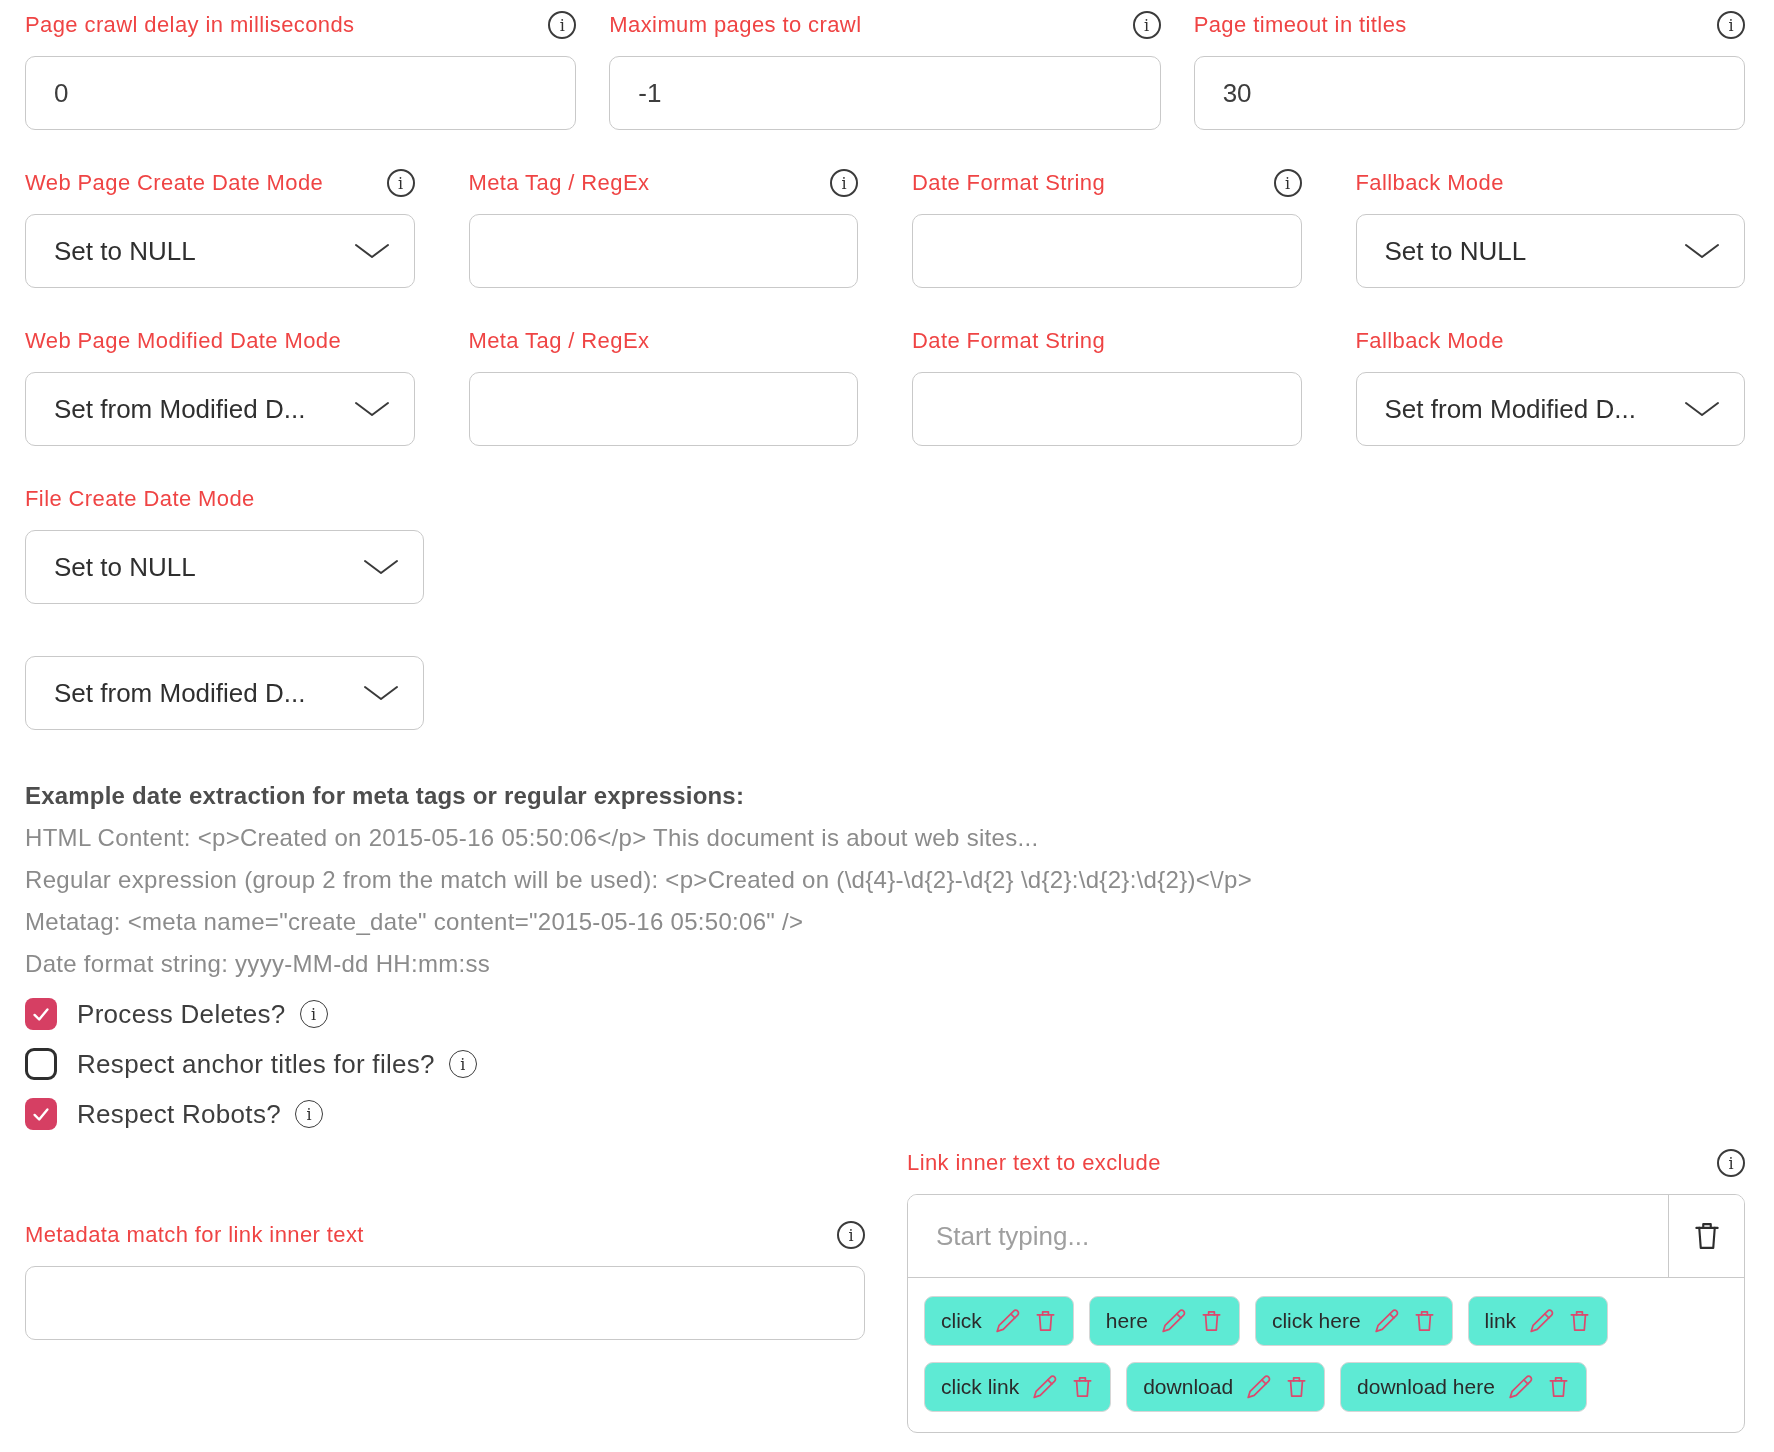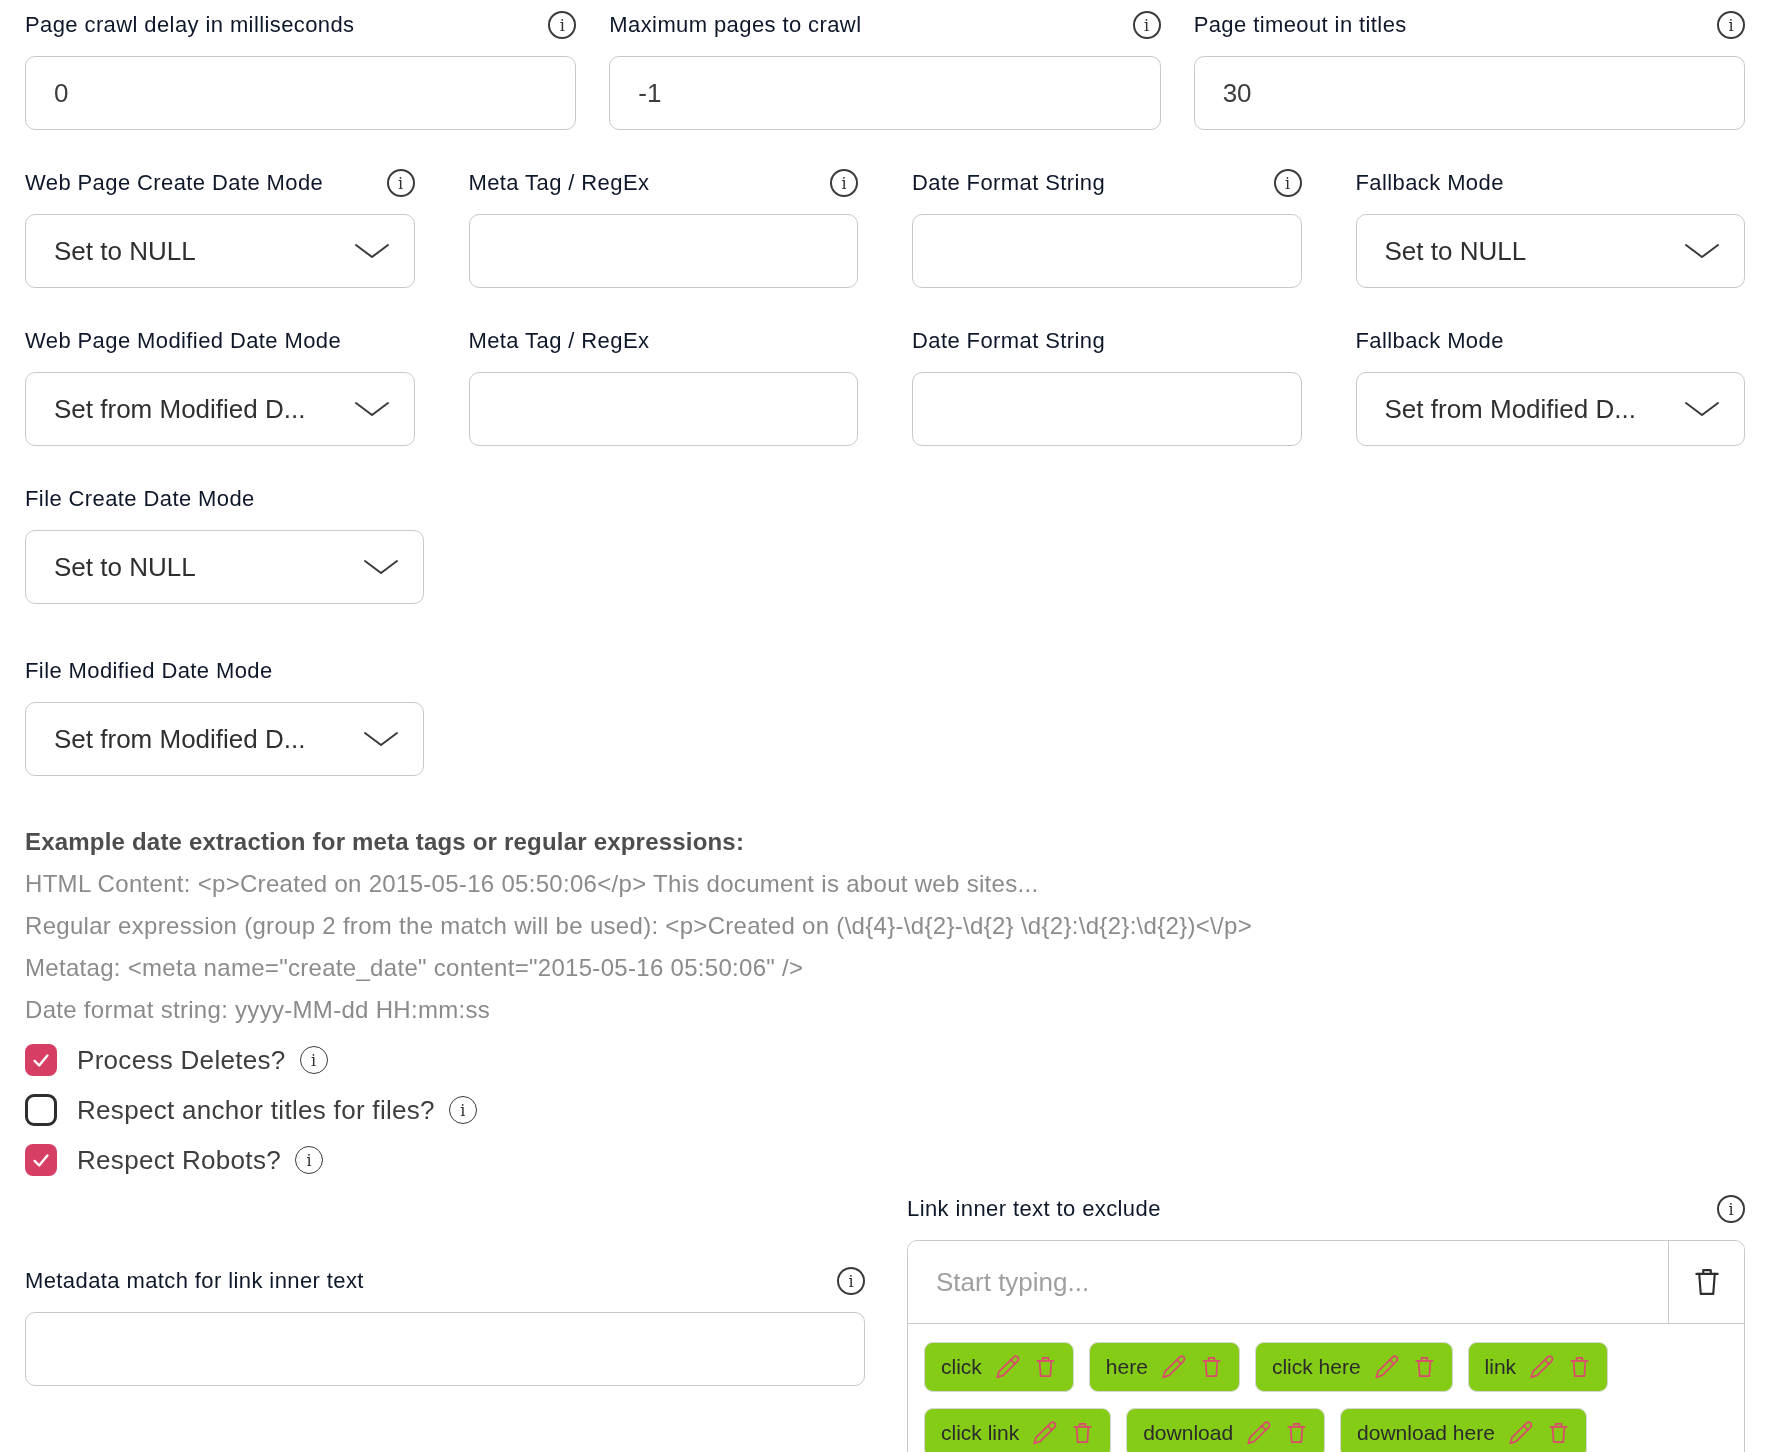--- a/index.html
+++ b/index.html
@@ -11,21 +11,21 @@
   }
   .page { padding: 10px 29px 0 25px; }
 
   
   .grid3 { display: grid; grid-template-columns: repeat(3, 1fr); column-gap: 33px; margin-bottom: 38px; }
   .grid4 { display: grid; grid-template-columns: repeat(4, 1fr); column-gap: 54px; margin-bottom: 38px; }
   .w-quarter { width: calc((100% - 126px) / 4); margin-bottom: 52px; }
 
   
   .label-row { display: flex; justify-content: space-between; align-items: center; height: 30px; margin-bottom: 16px; }
-  .label { font-size: 22px; color: #0f172a; letter-spacing: 0.4px; white-space: nowrap; }
+  .label { font-size: 22px; color: #ef4444; letter-spacing: 0.4px; white-space: nowrap; }
 
   .info-icon {
     width: 28px; height: 28px; flex: none; border: 2px solid #3b3b3b; border-radius: 50%;
     display: flex; align-items: center; justify-content: center;
     font-family: "DejaVu Serif", serif; font-size: 16px; color: #2f2f2f; cursor: pointer;
     background: #fff;
   }
   .info-icon.thin { border-width: 1.8px; }
 
   
@@ -65,21 +65,21 @@
   .tag-box { border: 1px solid #c9c9c9; border-radius: 10px; background: #fff; overflow: hidden; }
   .tag-input-row { display: flex; align-items: stretch; height: 82px; }
   .tag-input { flex: 1; min-width: 0; border: none; outline: none; padding: 0 28px;
                font-size: 26px; color: #3d3d3d; font-family: "Liberation Sans", sans-serif; }
   .clear-all-btn { width: 76px; flex: none; border: none; border-left: 1px solid #c9c9c9;
                    background: #fff; display: flex; align-items: center; justify-content: center; cursor: pointer; }
   .chips { border-top: 1px solid #c9c9c9; padding: 18px 16px; }
   .chip-row { display: flex; gap: 15px; margin-bottom: 16px; }
   .chip-row:last-child { margin-bottom: 2px; }
   .chip { display: inline-flex; align-items: center; height: 50px;
-          border: 1px solid #d6d6d6; border-radius: 9px; padding: 0 16px; gap: 13px; background: #84cc16; }
+          border: 1px solid #d6d6d6; border-radius: 9px; padding: 0 16px; gap: 13px; background: #5eead4; }
   .chip-label { font-size: 21px; color: #2b2b2b; }
   .icon-btn { display: inline-flex; cursor: pointer; }
 </style>
 </head>
 <body>
 
 <div class="page">
 
   <div class="grid3">
     <div>
@@ -188,23 +188,20 @@
     </div>
     <div class="control select">
       <span class="select-value">Set to NULL</span>
       <svg class="chevron" width="36" height="16" viewBox="0 0 36 16" fill="none" stroke="#3a3a3a" stroke-width="2" stroke-linecap="round" stroke-linejoin="round">
           <polyline points="2 2 18 14 34 2"></polyline>
         </svg>
     </div>
   </div>
 
   <div class="w-quarter">
-    <div class="label-row">
-      <span class="label">File Modified Date Mode</span>
-    </div>
     <div class="control select">
       <span class="select-value">Set from Modified D...</span>
       <svg class="chevron" width="36" height="16" viewBox="0 0 36 16" fill="none" stroke="#3a3a3a" stroke-width="2" stroke-linecap="round" stroke-linejoin="round">
           <polyline points="2 2 18 14 34 2"></polyline>
         </svg>
     </div>
   </div>
 
   <div class="example">
     <p class="heading">Example date extraction for meta tags or regular expressions:</p>

